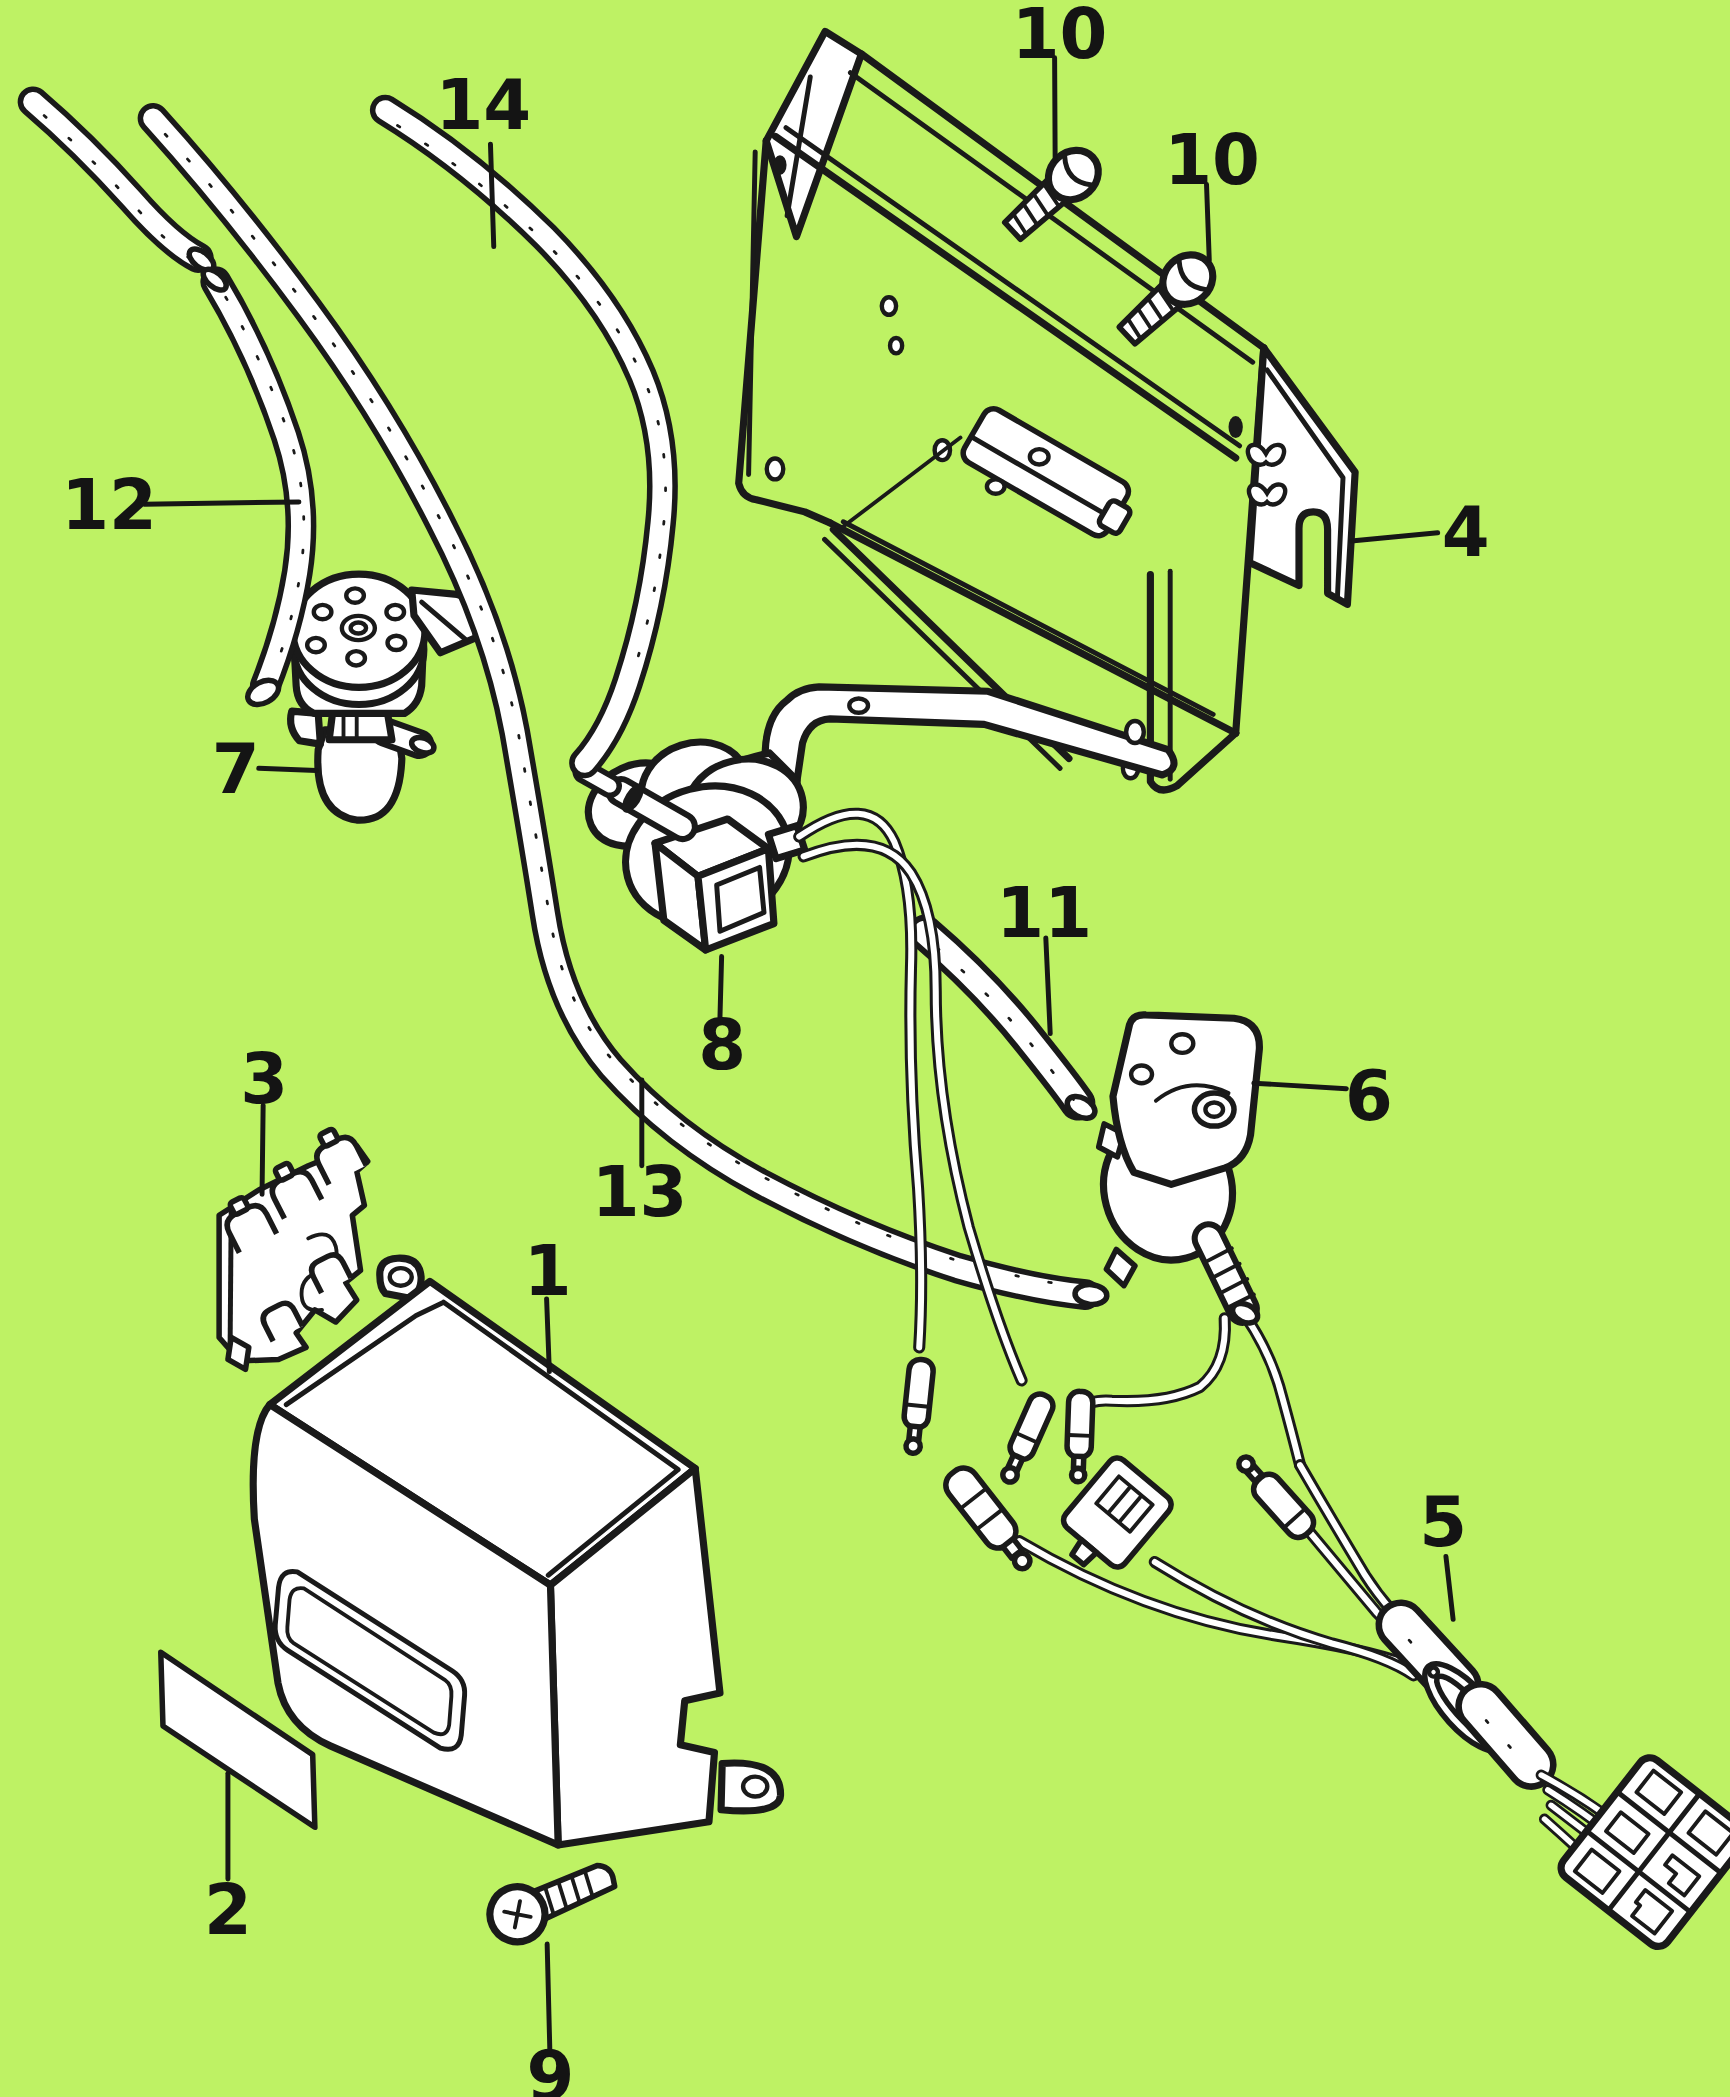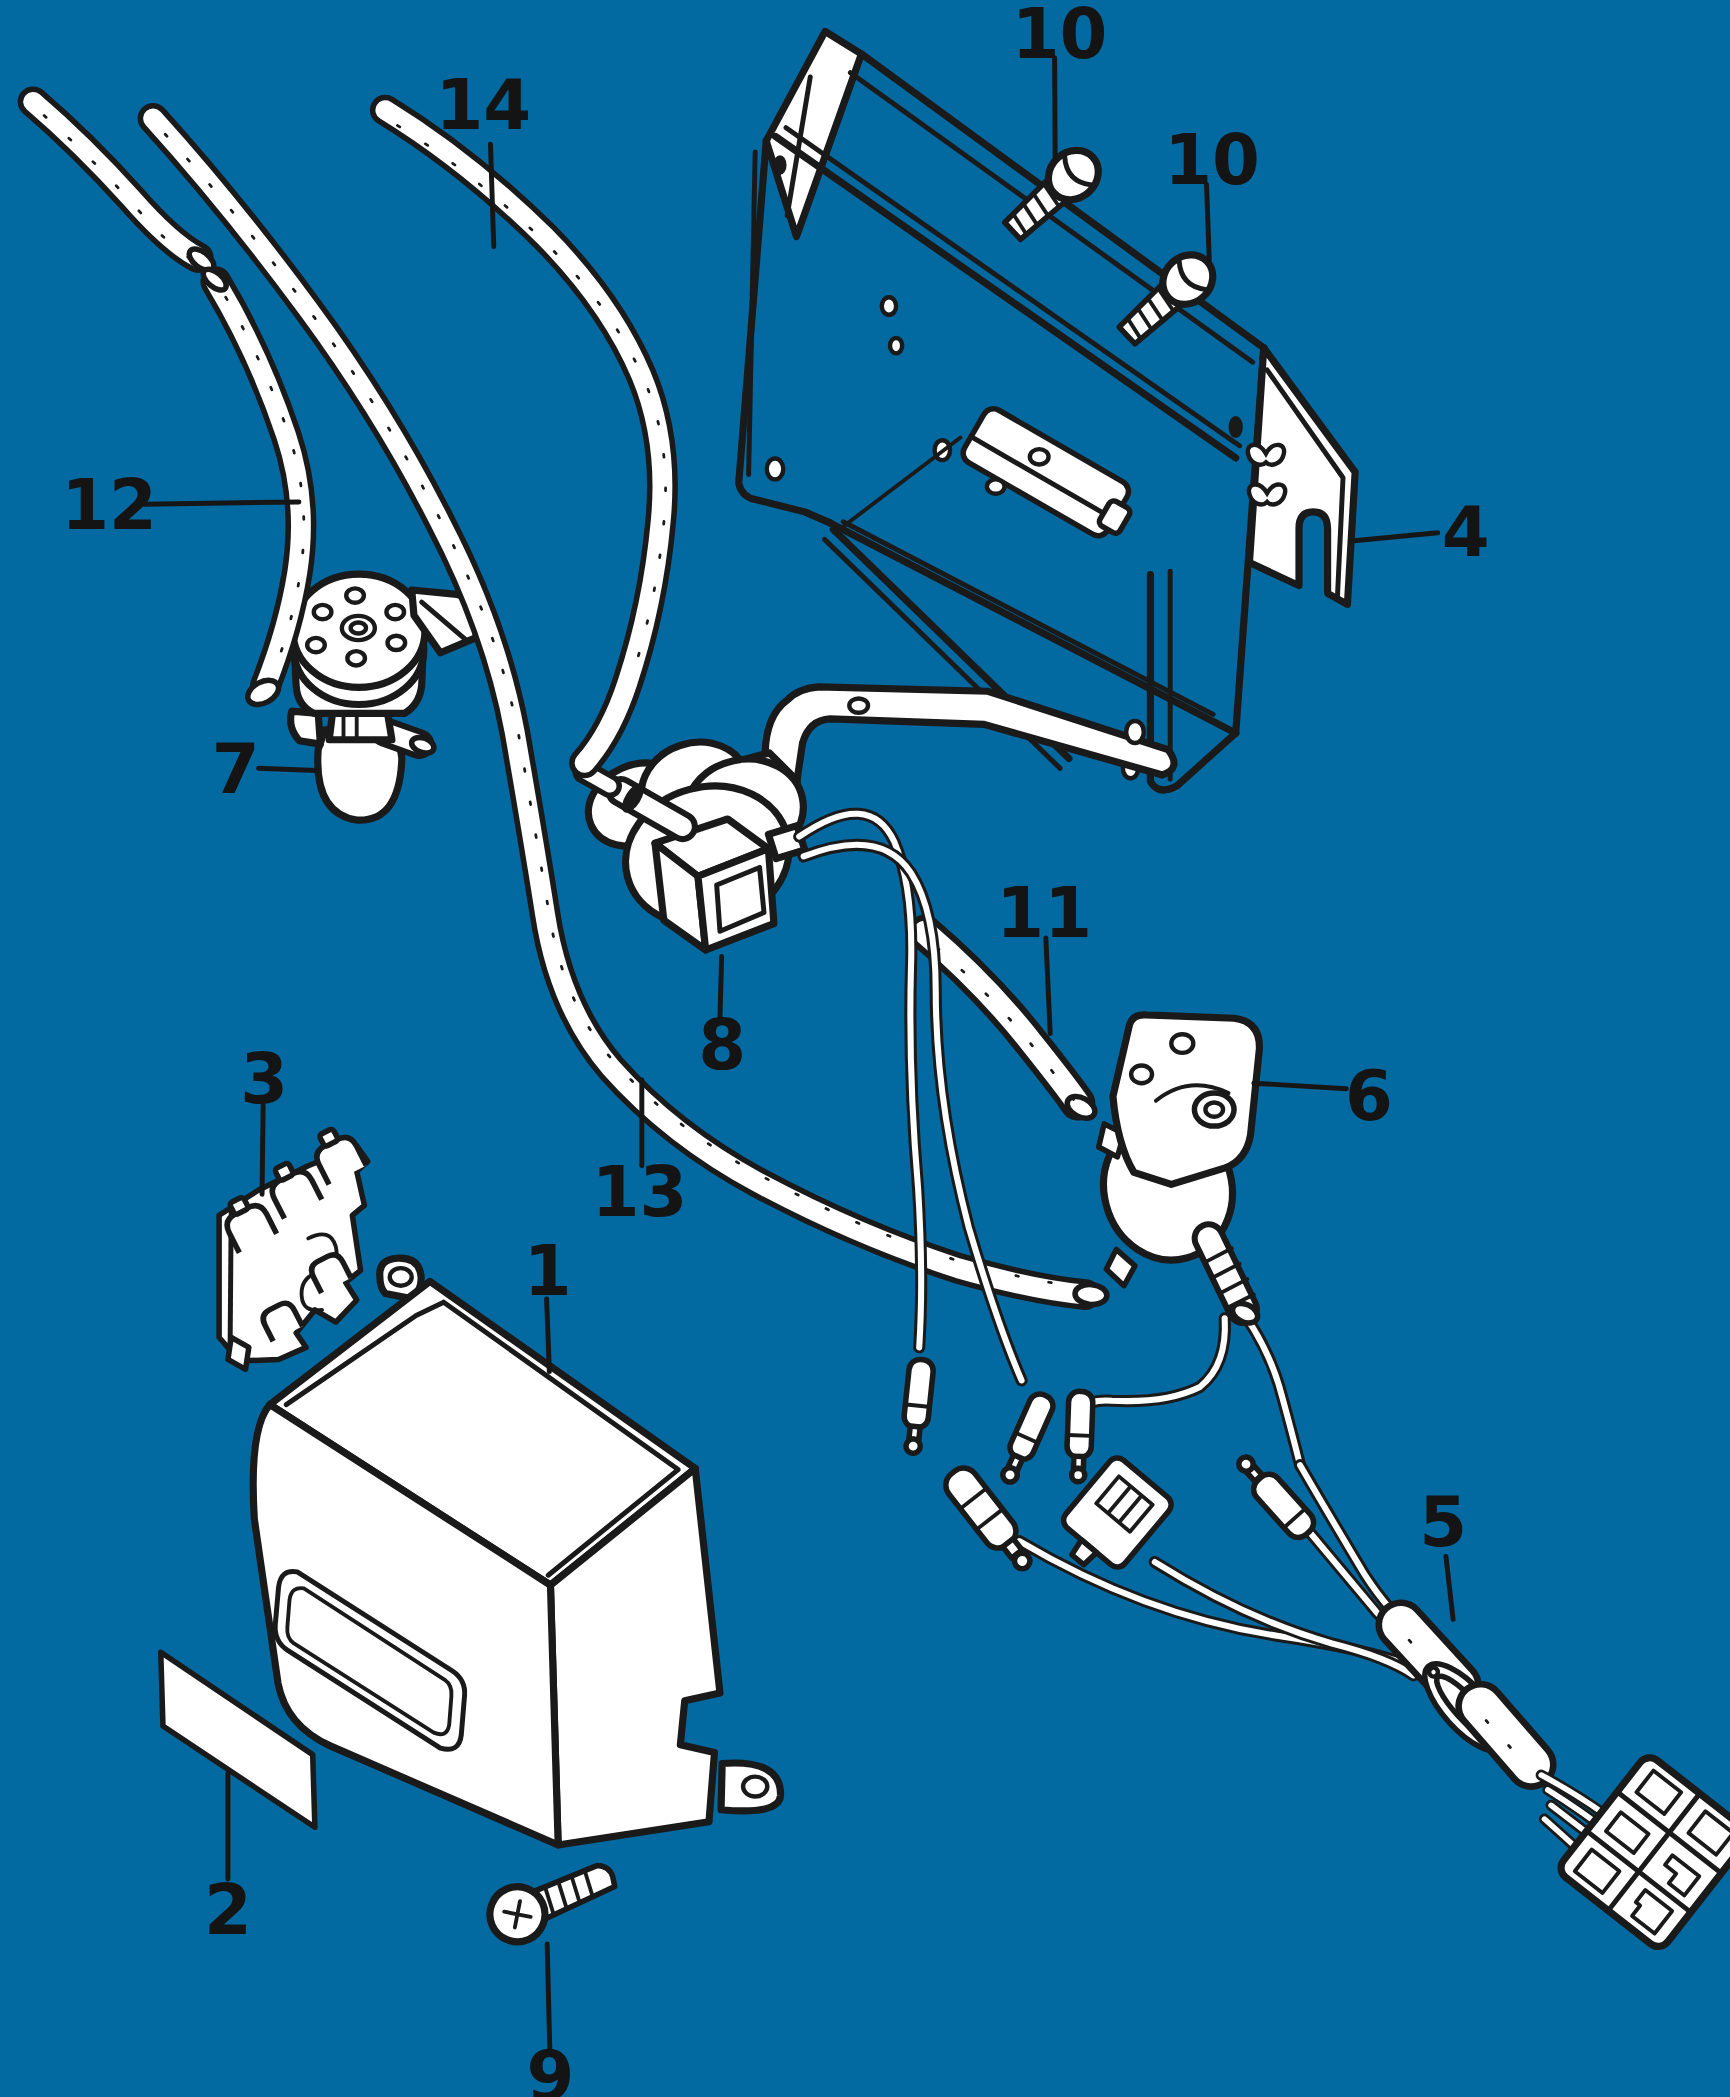--- a/index.html
+++ b/index.html
@@ -1,17 +1,17 @@
 <!DOCTYPE html>
 <html style="font-size:8.8px"><head>
 <meta charset="utf-8">
 <style>
   html,body{margin:0;padding:0;background:#ffffff;}
   body{font-family:"DejaVu Sans",sans-serif;}
-  #stage{width:1730px;height:2097px;position:relative;background:#0369a1;}
+  #stage{width:1730px;height:2097px;position:relative;background:#bef264;}
   svg{display:block;}
   .oln{fill:#ffffff;stroke:#1a1a1a;stroke-width:13;stroke-linejoin:round;}
   .oln2{fill:#ffffff;stroke:#1a1a1a;stroke-width:10;stroke-linejoin:round;}
   .ln{fill:none;stroke:#1a1a1a;stroke-width:9;stroke-linecap:round;stroke-linejoin:round;}
   .th{stroke-width:13;}
   .tn{stroke-width:7;}
   .tubeO{fill:none;stroke:#1a1a1a;stroke-linecap:round;}
   .tubeI{fill:none;stroke:#ffffff;stroke-linecap:round;}
   .dots{fill:none;stroke:#1a1a1a;stroke-width:5;stroke-dasharray:5 56;stroke-linecap:round;}
   .hole{fill:#ffffff;stroke:#1a1a1a;stroke-width:8;}

